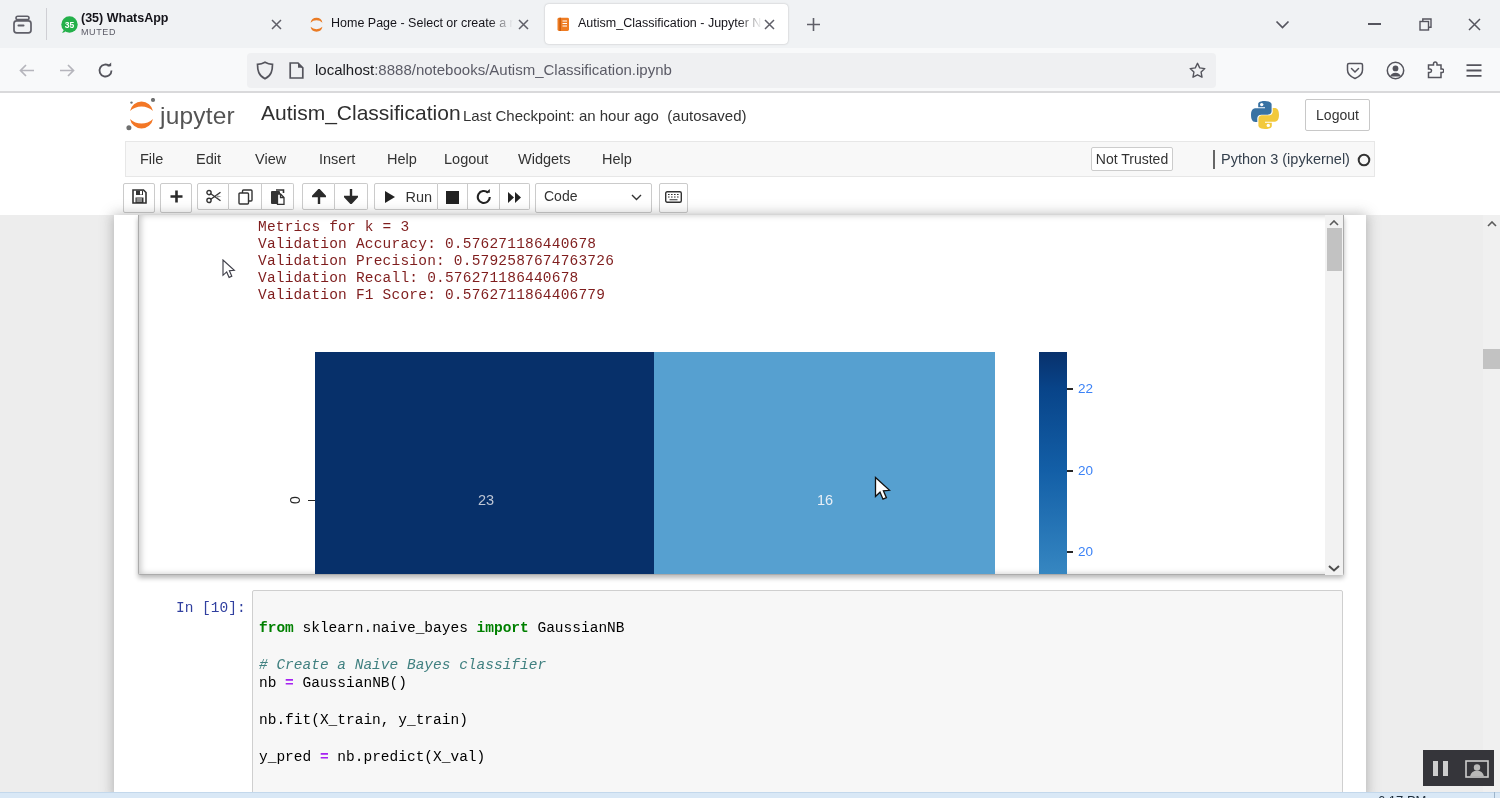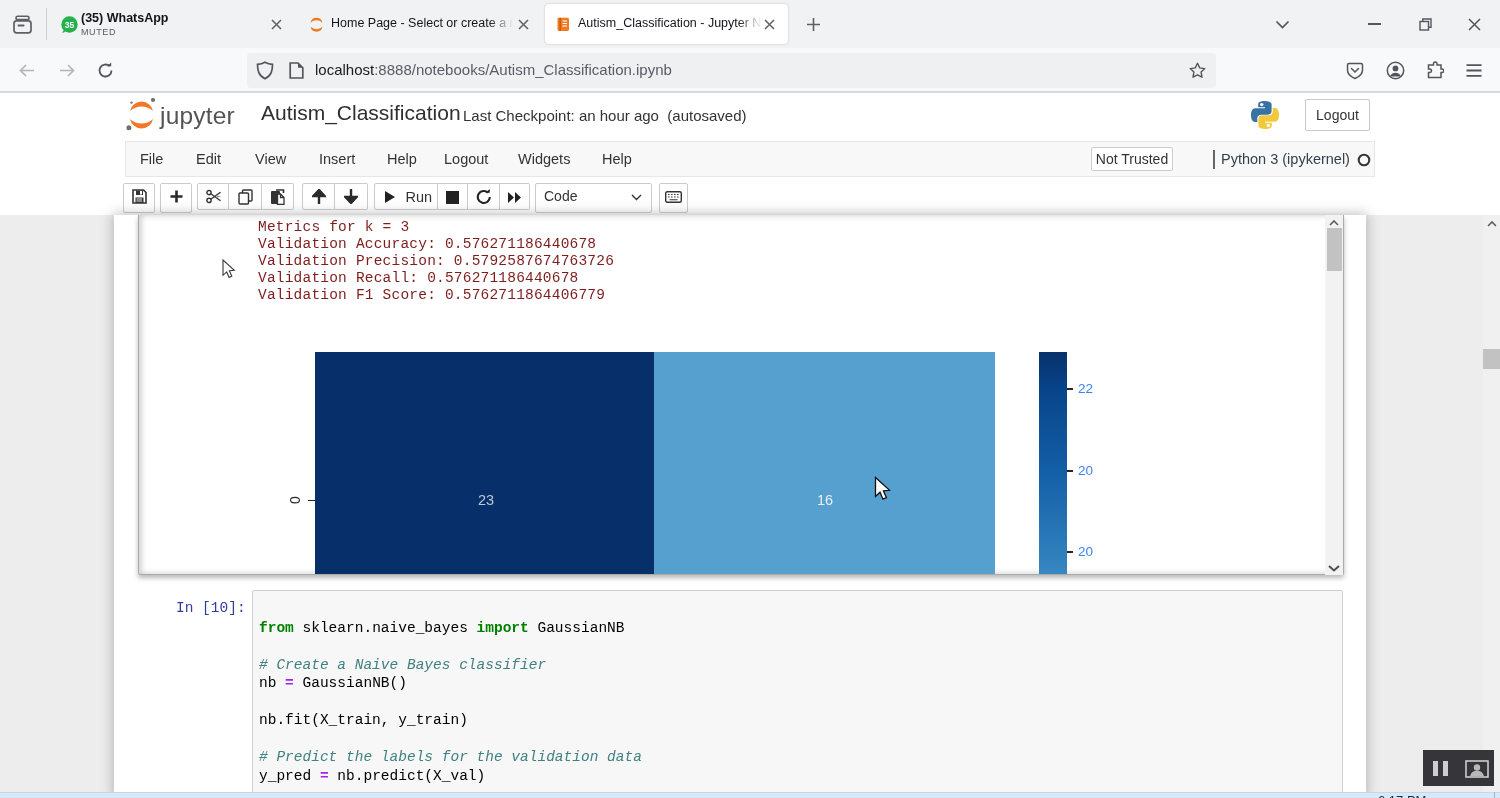--- a/index.html
+++ b/index.html
@@ -320,21 +320,20 @@
 <div class="abs mono" id="prompt10">In [10]:</div>
 <div class="abs" id="inputbox"></div>
 <div class="abs mono" id="code10">
 <span class="kw">from</span> sklearn.naive_bayes <span class="kw">import</span> GaussianNB
 
 <span class="cmt"># Create a Naive Bayes classifier</span>
 nb <span class="op">=</span> GaussianNB()
 
 nb.fit(X_train, y_train)
 
-<span class="cmt"># Predict the labels for the validation data</span>
 y_pred <span class="op">=</span> nb.predict(X_val)</div>
 
 <div class="abs" id="sb-in">
   <svg width="10" height="6" viewBox="0 0 10 6" style="position:absolute;left:4px;top:5px">
     <path d="M1 5 L5 1 L9 5" fill="none" stroke="#5a5a5a" stroke-width="1.6"></path>
   </svg>
   <div class="thumb" style="left:1.5px;top:13px;width:15px;height:43px"></div>
   <svg width="12" height="7" viewBox="0 0 12 7" style="position:absolute;left:3px;bottom:3px">
     <path d="M1 1 L6 5.5 L11 1" fill="none" stroke="#4e4e4e" stroke-width="2"></path>
   </svg>

